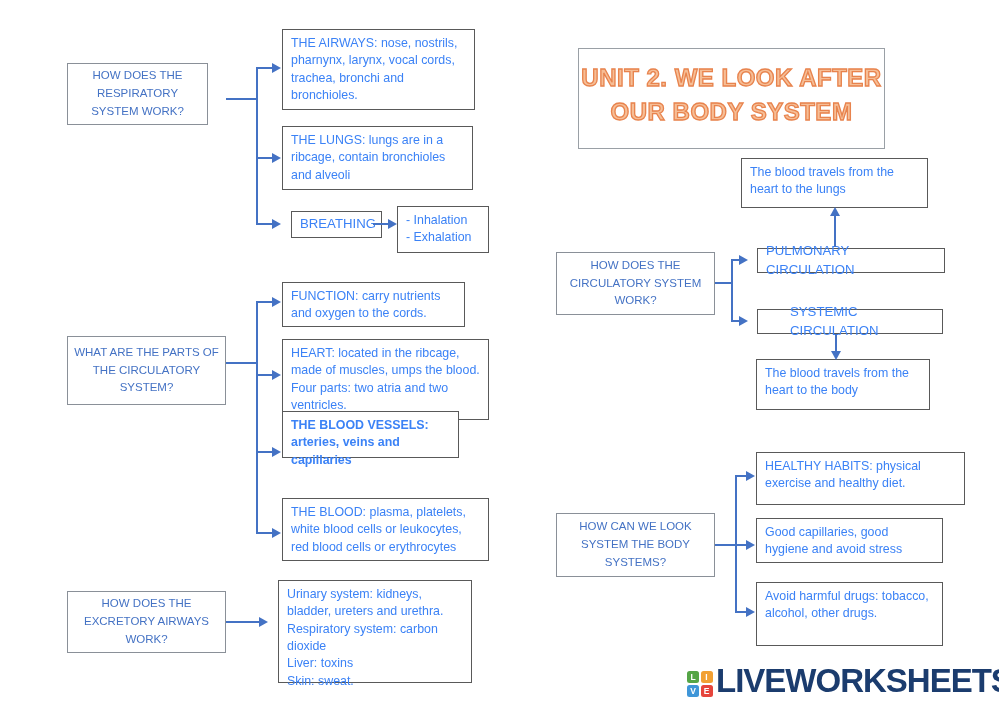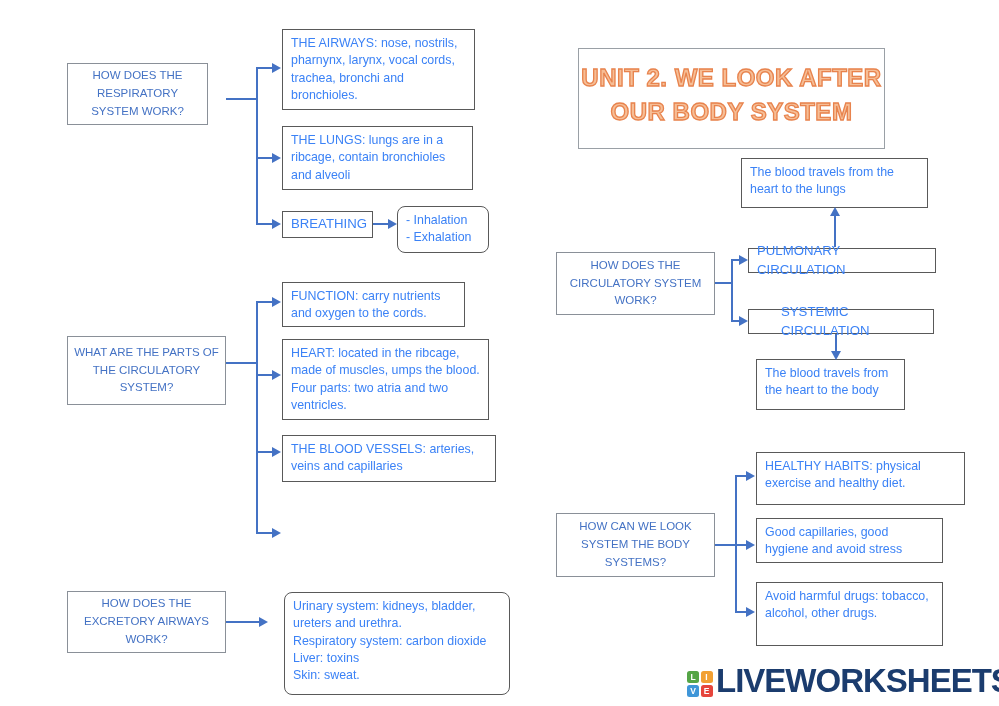--- a/index.html
+++ b/index.html
@@ -5,28 +5,28 @@
   html,body{margin:0;padding:0;background:#fff;}
   #canvas{
     position:relative;width:999px;height:706px;background:#ffffff;overflow:hidden;
     font-family:"Liberation Sans",sans-serif;color:#1a1a1a;
   }
   .node{
     position:absolute;box-sizing:border-box;background:#fff;
     border:1.5px solid #595959;padding:5px 8px;
     font-size:12.4px;line-height:1.4;color:#3b82f6;
   }
-  .pre{white-space:pre-line;border-radius:8px;}
+  .pre{white-space:pre-line;}
   .qnode{
     position:absolute;box-sizing:border-box;background:#fff;
     border:1.5px solid #8a9098;color:#4472C4;
     display:flex;align-items:center;justify-content:center;text-align:center;
     font-size:11.5px;line-height:1.55;padding:3px 6px;
   }
-  .capnode{display:flex;align-items:center;font-size:13.2px;}
+  .capnode{display:flex;align-items:center;font-size:13.2px;margin-left:9px;}
   .titlebox{
     position:absolute;box-sizing:border-box;background:#fff;border:1.5px solid #9aa0a6;
     text-align:center;padding-top:12px;
   }
   .titletext{
     font-size:24px;font-weight:bold;line-height:1.4;letter-spacing:.5px;
     color:#F6BE96;-webkit-text-stroke:1.3px #E8834D;white-space:pre-line;
   }
   .hline{position:absolute;height:2px;background:#4472C4;}
   .vline{position:absolute;width:2px;background:#4472C4;}
@@ -70,46 +70,47 @@
   <div class="hline" style="left:256px;top:157px;width:17px;"></div>
   <div class="ah-r" style="left:272px;top:153px;"></div>
   <div class="hline" style="left:256px;top:223px;width:17px;"></div>
   <div class="ah-r" style="left:272px;top:219px;"></div>
   <div class="hline" style="left:373px;top:223px;width:16px;"></div>
   <div class="ah-r" style="left:388px;top:219px;"></div>
 
   <div class="qnode" style="left:67px;top:336px;width:159px;height:69px;">WHAT ARE THE PARTS OF THE CIRCULATORY SYSTEM?</div>
   <div class="node" style="left:282px;top:282px;width:183px;height:45px;">FUNCTION: carry nutrients and oxygen to the cords.</div>
   <div class="node" style="left:282px;top:339px;width:207px;height:81px;">HEART: located in the ribcage, made of muscles, umps the blood. Four parts: two atria and two ventricles.</div>
-  <div class="node" style="left:282px;top:435px;width:214px;height:47px;">THE BLOOD VESSELS: arteries, veins and capillaries</div>
+  <div class="node" style="left:282px;top:411px;width:177px;height:47px;font-weight:bold;">THE BLOOD VESSELS: arteries, veins and capillaries</div>
+  <div class="node" style="left:282px;top:498px;width:207px;height:63px;">THE BLOOD: plasma, platelets, white blood cells or leukocytes, red blood cells or erythrocytes</div>
 
   <div class="hline" style="left:226px;top:362px;width:31px;"></div>
   <div class="vline" style="left:256px;top:301px;height:233px;"></div>
   <div class="hline" style="left:256px;top:301px;width:17px;"></div>
   <div class="ah-r" style="left:272px;top:297px;"></div>
   <div class="hline" style="left:256px;top:374px;width:17px;"></div>
   <div class="ah-r" style="left:272px;top:370px;"></div>
   <div class="hline" style="left:256px;top:451px;width:17px;"></div>
   <div class="ah-r" style="left:272px;top:447px;"></div>
   <div class="hline" style="left:256px;top:532px;width:17px;"></div>
   <div class="ah-r" style="left:272px;top:528px;"></div>
 
   <div class="qnode" style="left:67px;top:591px;width:159px;height:62px;">HOW DOES THE EXCRETORY AIRWAYS WORK?</div>
-  <div class="node pre" style="left:284px;top:580px;width:226px;height:103px;margin-top:12px;">Urinary system: kidneys, bladder, ureters and urethra.
+  <div class="node pre" style="left:278px;top:580px;width:194px;height:103px;">Urinary system: kidneys, bladder, ureters and urethra.
 Respiratory system: carbon dioxide
 Liver: toxins
 Skin: sweat.</div>
   <div class="hline" style="left:226px;top:621px;width:34px;"></div>
   <div class="ah-r" style="left:259px;top:617px;"></div>
 
   <div class="node" style="left:741px;top:158px;width:187px;height:50px;">The blood travels from the heart to the lungs</div>
   <div class="qnode" style="left:556px;top:252px;width:159px;height:63px;">HOW DOES THE CIRCULATORY SYSTEM WORK?</div>
   <div class="node capnode" style="left:748px;top:248px;width:188px;height:25px;">PULMONARY CIRCULATION</div>
   <div class="node capnode" style="left:748px;top:309px;width:186px;height:25px;padding-left:32px;">SYSTEMIC CIRCULATION</div>
-  <div class="node" style="left:756px;top:359px;width:149px;height:51px;">The blood travels from the heart to the body</div>
+  <div class="node" style="left:756px;top:359px;width:174px;height:51px;">The blood travels from the heart to the body</div>
 
   <div class="hline" style="left:715px;top:282px;width:18px;"></div>
   <div class="vline" style="left:731px;top:259px;height:63px;"></div>
   <div class="hline" style="left:731px;top:259px;width:9px;"></div>
   <div class="ah-r" style="left:739px;top:255px;"></div>
   <div class="hline" style="left:731px;top:320px;width:9px;"></div>
   <div class="ah-r" style="left:739px;top:316px;"></div>
 
   <div class="vline" style="left:834px;top:215px;height:32px;"></div>
   <div class="ah-u" style="left:830px;top:207px;"></div>

